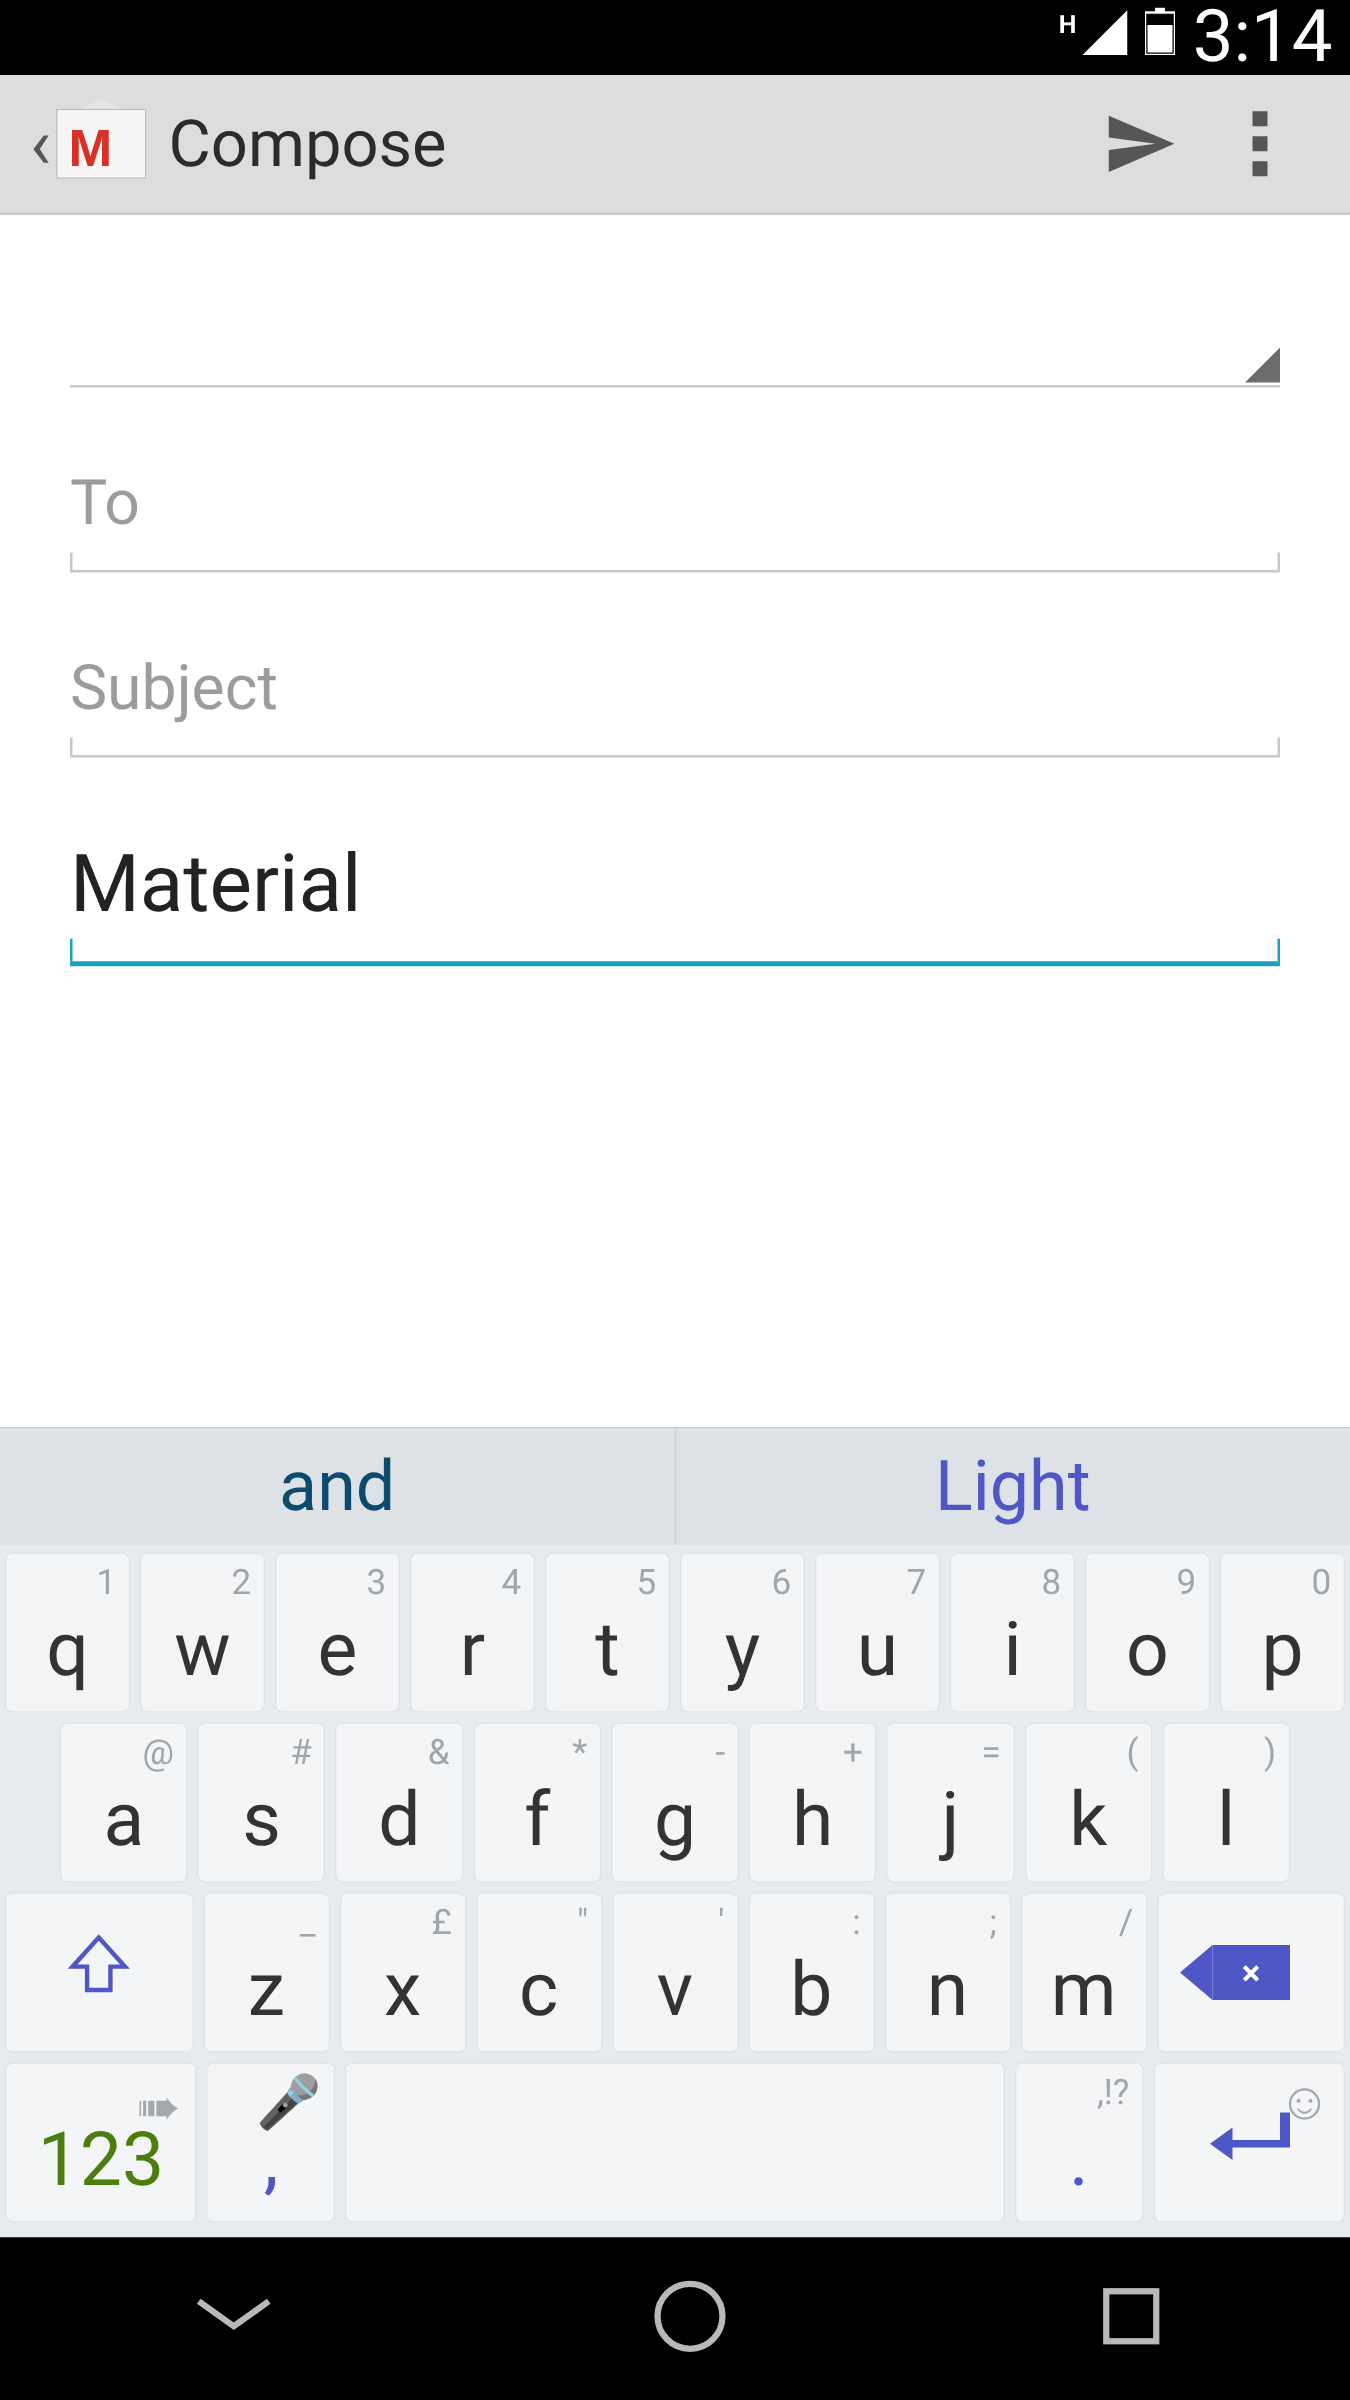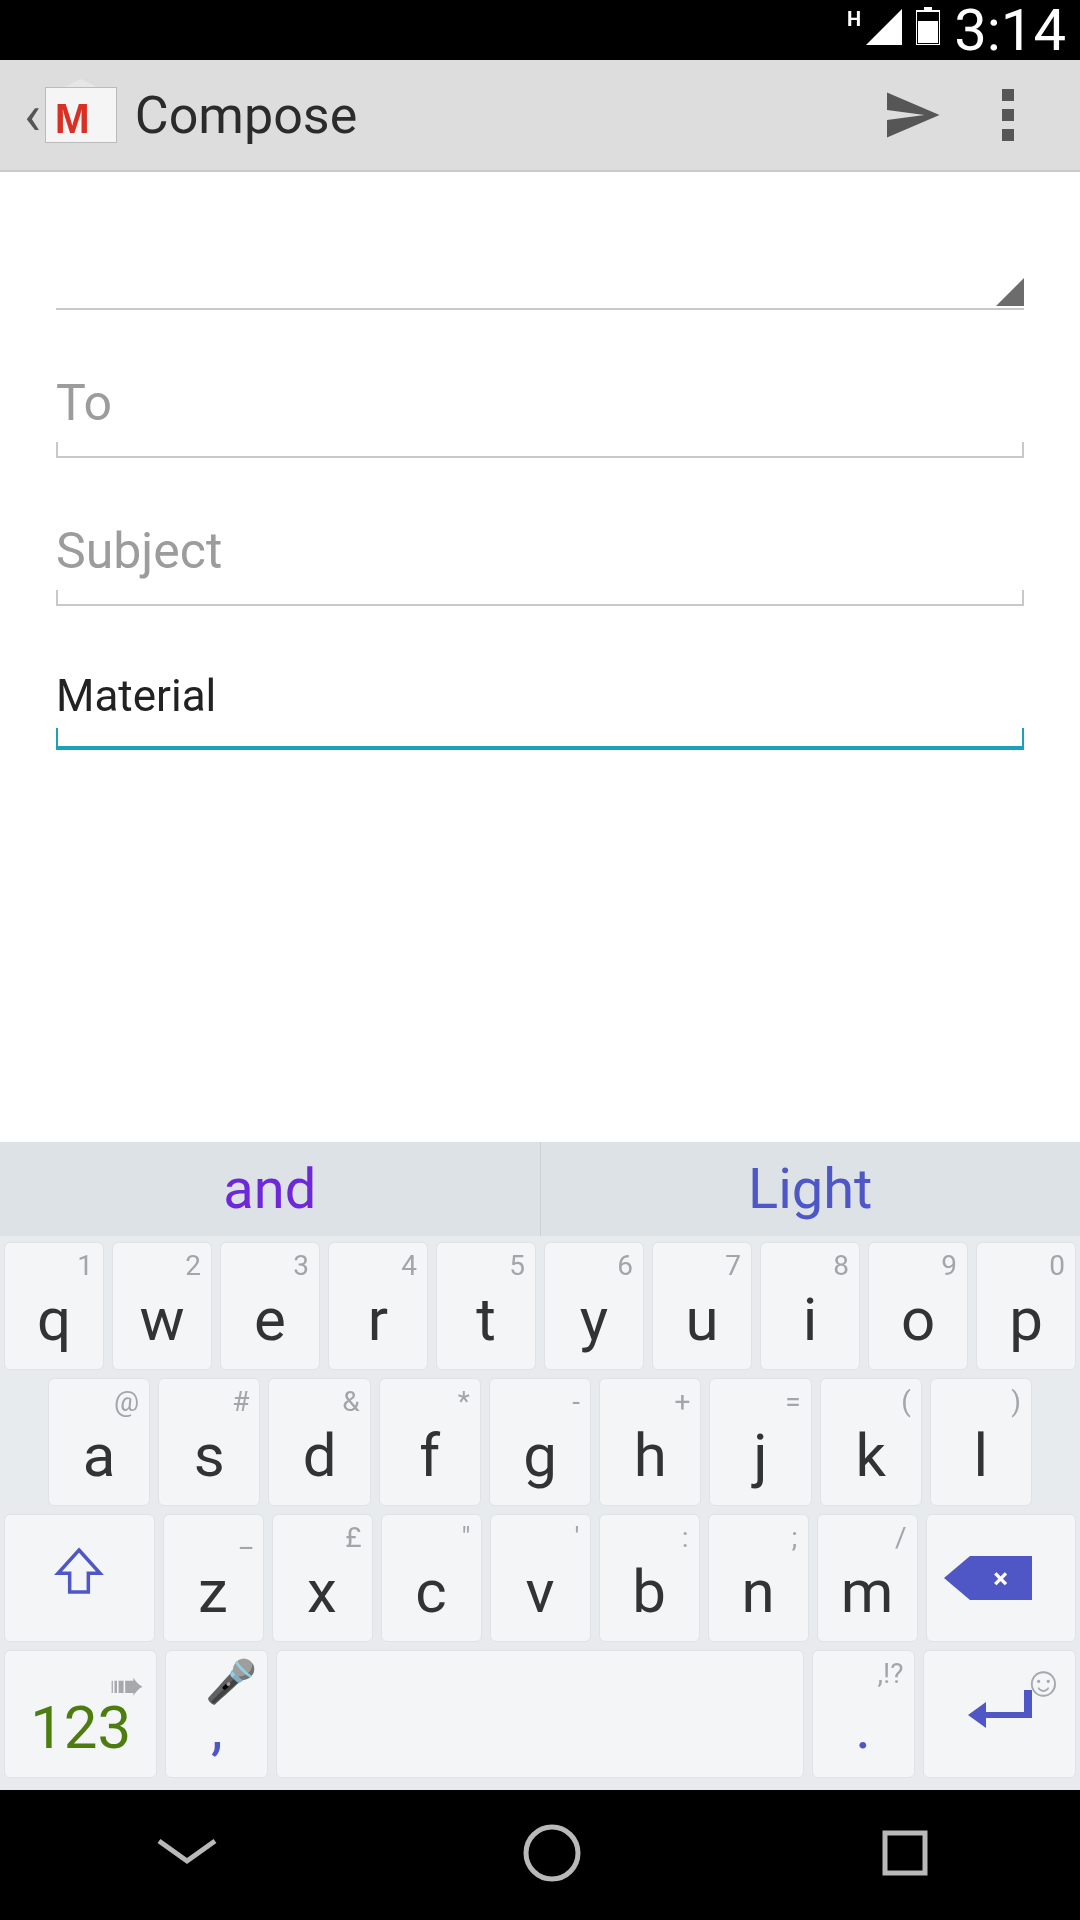--- a/index.html
+++ b/index.html
@@ -21,34 +21,34 @@
   .ab-title { font-size: 52px; color: #2b2b2b; font-weight: 400; flex: 1; }
   .ab-btn { width: 96px; height: 96px; display: flex; align-items: center; justify-content: center; color: #565656; }
   .send-icon svg { width: 60px; height: 60px; fill: #565656; }
   .overflow-dots { display: flex; flex-direction: column; gap: 8px; }
   .overflow-dots span { width: 12px; height: 12px; background: #565656; }
 
   
   .compose { flex: 1; background: #fff; padding: 40px 56px 12px; display: flex; flex-direction: column; }
   .field { position: relative; margin-top: 64px; border-bottom: 2px solid #c8c8c8; padding-bottom: 24px; }
   .field .lbl { font-size: 50px; color: #9c9c9c; }
-  .field .val { font-size: 44px; color: #222; }
+  .field .val { font-size: 64px; color: #222; }
   .from-field { margin-top: 28px; height: 70px; }
   .from-field .spinner-tri { position: absolute; right: 0; bottom: 2px; width: 0; height: 0; border-right: 28px solid #6c6c6c; border-top: 28px solid transparent; }
   .field .end-tick-l, .field .end-tick-r { position: absolute; width: 2px; height: 14px; background: #c8c8c8; bottom: 0; }
   .field .end-tick-l { left: 0; }
   .field .end-tick-r { right: 0; }
   .body-field { border-bottom: 4px solid #1aa3b8; }
   .body-field .end-tick-l, .body-field .end-tick-r { background: #1aa3b8; height: 18px; }
 
   
   .keyboard { background: #e7ebee; display: flex; flex-direction: column; }
   .suggest-row { height: 94px; background: #dde2e6; display: flex; }
   .suggest { flex: 1; display: flex; align-items: center; justify-content: center; font-size: 56px; }
-  .suggest.side { color: #6d28d9; }
+  .suggest.side { color: #0c4a6e; }
   .suggest.center { color: #4f56c6; }
   .suggest + .suggest { border-left: 1px solid #cbd0d4; }
 
   .key-rows { padding: 6px 4px 12px; display: flex; flex-direction: column; gap: 8px; }
   .krow { display: flex; gap: 8px; justify-content: center; }
   .key { position: relative; background: #f3f5f7; border: 1px solid #dfe3e6; border-radius: 6px; height: 128px; display: flex; align-items: center; justify-content: center; font-size: 60px; color: #333; flex: 1; }
   .key .sec { position: absolute; top: 6px; right: 10px; font-size: 28px; color: #a2a6a9; }
   .key .main { padding-top: 26px; }
   .krow.mid-indent { padding: 0 44px; }
   .key.fn { flex: 1.5; }

